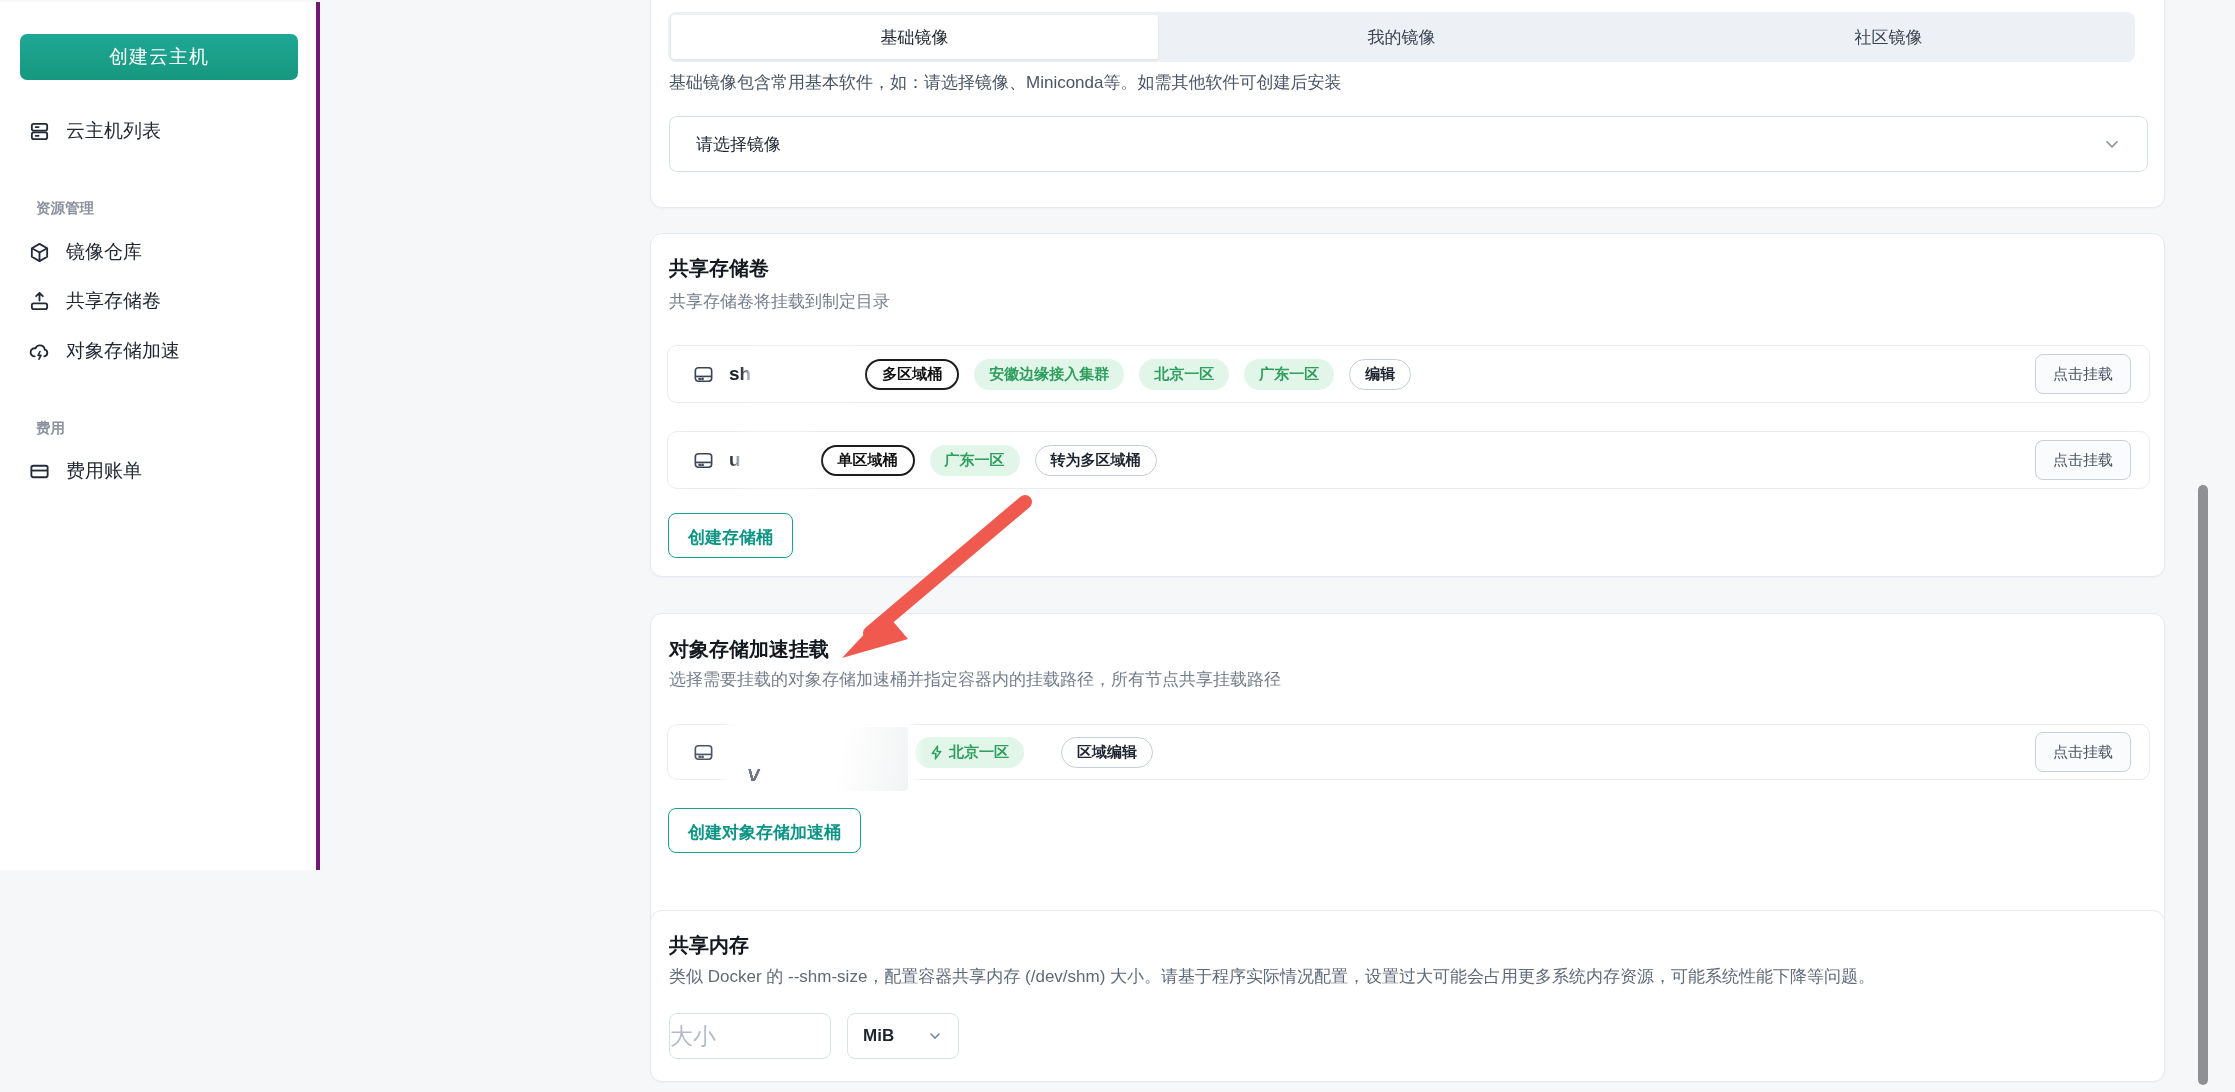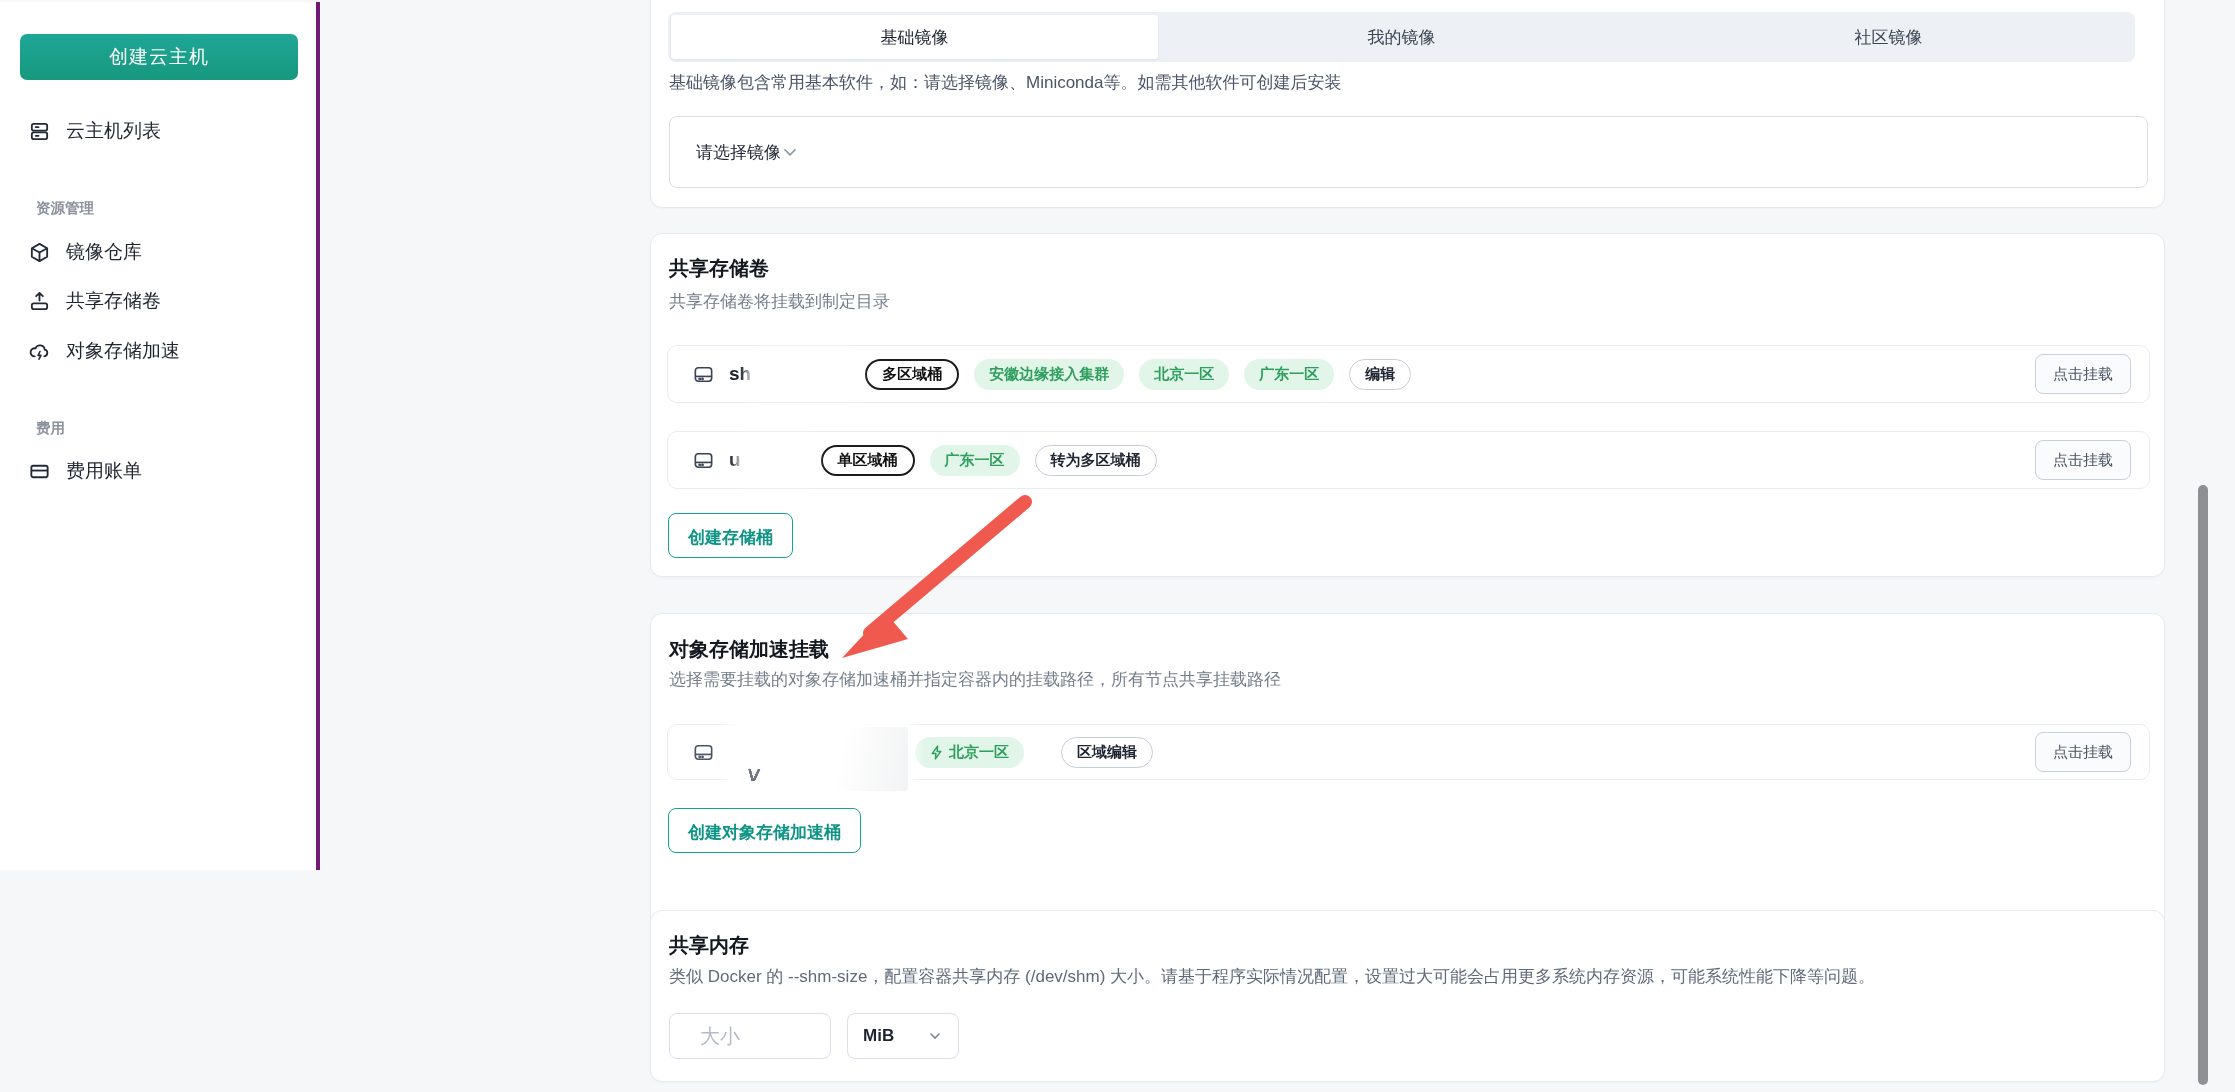--- a/index.html
+++ b/index.html
@@ -23,21 +23,21 @@
 
   .card-title { position:absolute; left:18px; font-size:20px; font-weight:700; color:#14181f; }
   .card-sub   { position:absolute; left:18px; font-size:17px; color:#747e8b; }
 
   
   .tabbar { position:absolute; left:17px; top:37px; width:1467px; height:50px; background:#edf0f5; border-radius:8px; display:flex; padding:3px; }
   .tab { flex:1; display:flex; align-items:center; justify-content:center; font-size:17px; color:#3c4554; cursor:pointer; border-radius:3px; }
   .tab.active { background:#ffffff; color:#1b222e; box-shadow:0 1px 3px rgba(25,35,55,0.08); }
 
   .desc { position:absolute; left:18px; top:96px; font-size:17px; color:#4a5565; }
-  .select-box { position:absolute; left:18px; top:141px; width:1479px; height:72px; border:1px solid #d9dfe9; border-radius:8px; background:#fff; display:flex; align-items:center; padding:0 26px; cursor:pointer; }
+  .select-box { position:absolute; left:18px; top:141px; width:1479px; height:56px; border:1px solid #d9dfe9; border-radius:8px; background:#fff; display:flex; align-items:center; justify-content:space-between; padding:0 26px; cursor:pointer; }
   .select-box .sel-text { font-size:17px; color:#222a36; }
 
   
   .srow { position:absolute; left:16px; width:1483px; height:58px; border:1px solid #e7ecf3; border-radius:10px; background:#fff; display:flex; align-items:center; }
   .srow .drive { margin-left:24px; flex:0 0 auto; }
   .srow .rname { margin-left:14px; font-size:19px; font-weight:700; color:#1a212c; }
   .redact { background:#ffffff; box-shadow:0 0 10px 8px #ffffff; border-radius:4px; position:relative; }
   .redact-inline { width:96px; height:34px; margin-left:4px; }
   .redact-lg { position:absolute; left:64px; top:2px; width:176px; height:64px; z-index:3; background:linear-gradient(100deg,#ffffff 60%,#f2f3f4 100%); box-shadow:0 0 10px 8px #ffffff; }
   .frag { position:absolute; left:6px; bottom:10px; width:30px; height:12px; background:
@@ -45,21 +45,21 @@
       linear-gradient(115deg,transparent 55%,#4c5464 56%,#4c5464 63%,transparent 64%); opacity:.8; }
   .tags { display:flex; align-items:center; gap:15px; margin-left:14px; }
   .tag { height:31px; display:flex; align-items:center; gap:6px; padding:0 15px; border-radius:16px; font-size:15px; white-space:nowrap; }
   .tag.dark  { border:2px solid #1c1c1c; color:#111; font-weight:700; background:#fff; }
   .tag.green { background:#e1f6e9; color:#2f9e5e; font-weight:600; }
   .tag.gray  { border:1.5px solid #c7cdd6; color:#1f2631; font-weight:700; background:#fff; cursor:pointer; }
   .mount-btn { position:absolute; right:18px; top:50%; transform:translateY(-50%); height:40px; padding:0 17px; background:#fafbfc; border:1px solid #c9cfd8; border-radius:8px; font-size:15px; color:#4b5563; cursor:pointer; font-family:inherit; }
   .teal-btn { position:absolute; height:45px; padding:12px 19px; background:#fff; border:1px solid #17a392; border-radius:8px; color:#0d9485; font-size:17px; font-weight:700; cursor:pointer; font-family:inherit; }
 
   
-  .shm-input { position:absolute; left:18px; top:102px; width:162px; height:46px; border:1px solid #d9dfe9; border-radius:8px; padding:0 30px; font-size:20px; color:#222a36; font-family:inherit; }
+  .shm-input { position:absolute; left:18px; top:102px; width:162px; height:46px; border:1px solid #d9dfe9; border-radius:8px; padding:0 0; font-size:23px; color:#222a36; font-family:inherit; }
   .shm-input::placeholder { color:#b4bbc7; }
   .unit-select { position:absolute; left:196px; top:102px; width:112px; height:46px; border:1px solid #d9dfe9; border-radius:8px; background:#fff; display:flex; align-items:center; justify-content:space-between; padding:0 15px; cursor:pointer; }
   .unit-select .sel-text { font-size:17px; color:#1d2430; font-weight:600; }
 
   
   #arrow-overlay { position:absolute; left:790px; top:475px; width:280px; height:220px; pointer-events:none; z-index:9; }
   .scroll-thumb { position:absolute; left:2198px; top:485px; width:10px; height:600px; background:#8f9093; border-radius:6px; }
 </style>
 </head>
 <body>

